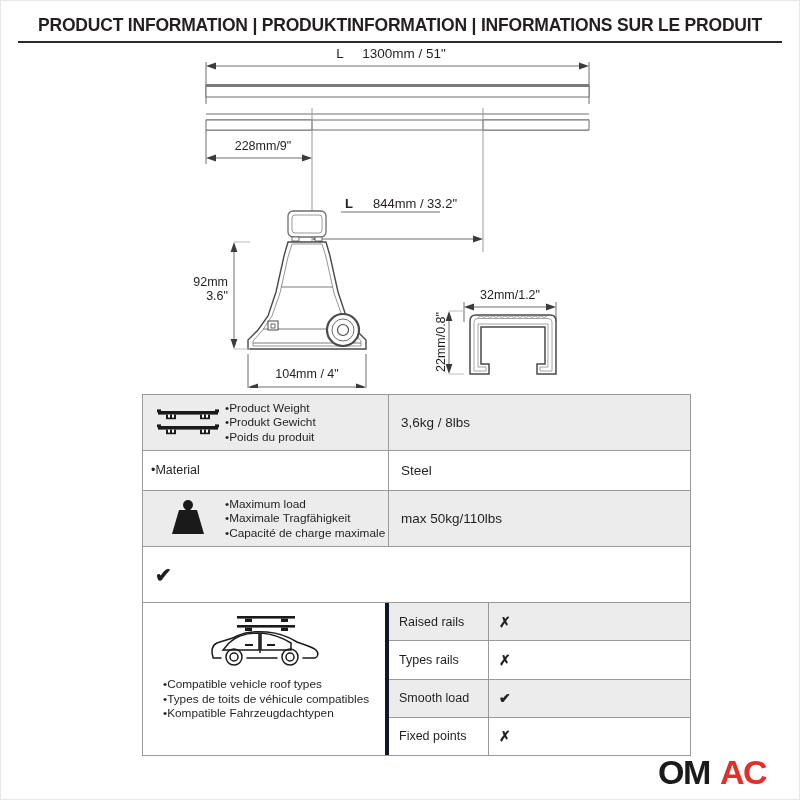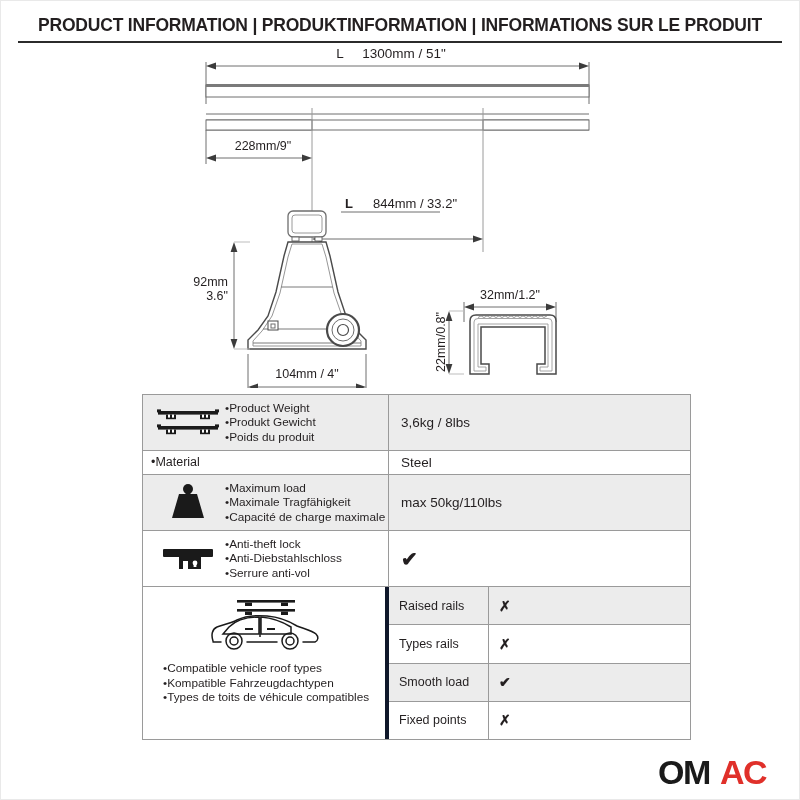--- a/index.html
+++ b/index.html
@@ -68,21 +68,21 @@
     display:flex;align-items:center;justify-content:center;
   }
   .label-text{
     flex:1;font-size:11.8px;line-height:1.22;color:#231f20;
   }
   .label-text div{white-space:nowrap;}
   .mark{font-size:19px;font-weight:bold;line-height:1;}
   .mark-check{font-size:20px;}
   
   .row-weight{height:56px;}
-  .row-material{height:24px;}
+  .row-material{height:40px;}
   .row-load{height:56px;}
   .row-lock{height:56px;}
   .row-roof{height:152px;}
   .row-material .cell-label{padding-left:8px;}
   .row-material .label-text{font-size:12.5px;}
   
   .roof-left{
     width:246px;flex:0 0 246px;box-sizing:border-box;
     border-right:4px solid #0f172a;
     display:flex;flex-direction:column;align-items:center;
@@ -353,38 +353,20 @@
       <div class="label-text">
         <div>•Maximum load</div>
         <div>•Maximale Tragfähigkeit</div>
         <div>•Capacité de charge maximale</div>
       </div>
     </div>
     <div class="cell-value">max 50kg/110lbs</div>
   </div>
 
   <div class="spec-row row-lock">
-    <div class="cell-label">
-      <div class="label-icon">
-        <svg width="58" height="32" viewBox="0 0 58 32">
-          <g fill="#1a1a1a">
-            <rect x="4" y="6" width="50" height="8" rx="1"></rect>
-            <rect x="20" y="14" width="22" height="12"></rect>
-            <rect x="24" y="18" width="5" height="8" fill="#fff"></rect>
-            <circle cx="36" cy="20" r="2.4" fill="#fff"></circle>
-            <rect x="34.6" y="20" width="2.8" height="4" fill="#fff"></rect>
-          </g>
-        </svg>
-      </div>
-      <div class="label-text">
-        <div>•Anti-theft lock</div>
-        <div>•Anti-Diebstahlschloss</div>
-        <div>•Serrure anti-vol</div>
-      </div>
-    </div>
     <div class="cell-value">
       <span class="mark mark-check">✔</span>
     </div>
   </div>
 
   <div class="spec-row row-roof">
     <div class="roof-left">
       <div>
         <svg width="122" height="62" viewBox="0 0 122 62">
           <g fill="none" stroke="#1a1a1a" stroke-width="1.5">
@@ -416,22 +398,22 @@
 
             <circle cx="31" cy="48" r="8"></circle>
             <circle cx="31" cy="48" r="4"></circle>
             <circle cx="87" cy="48" r="8"></circle>
             <circle cx="87" cy="48" r="4"></circle>
           </g>
         </svg>
       </div>
       <div class="roof-left-text">
         <div>•Compatible vehicle roof types</div>
+        <div>•Types de toits de véhicule compatibles</div>
         <div>•Kompatible Fahrzeugdachtypen</div>
-        <div>•Types de toits de véhicule compatibles</div>
       </div>
     </div>
     <div class="roof-right">
       <div class="roof-type-row shaded">
         <div class="roof-type-name">Raised rails</div>
         <div class="roof-type-mark">✗</div>
       </div>
       <div class="roof-type-row">
         <div class="roof-type-name">Types rails</div>
         <div class="roof-type-mark">✗</div>

